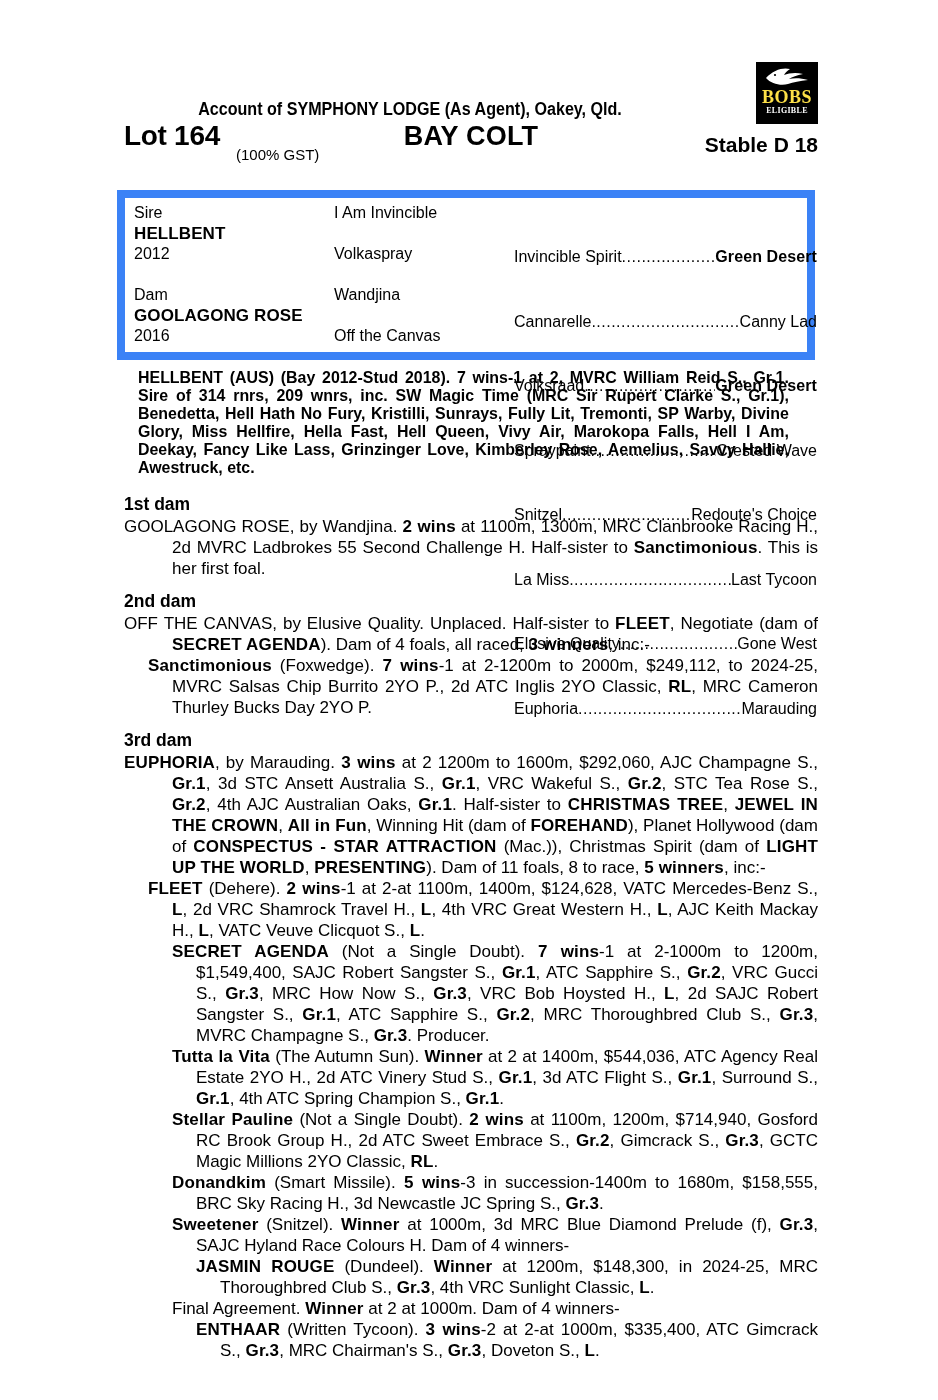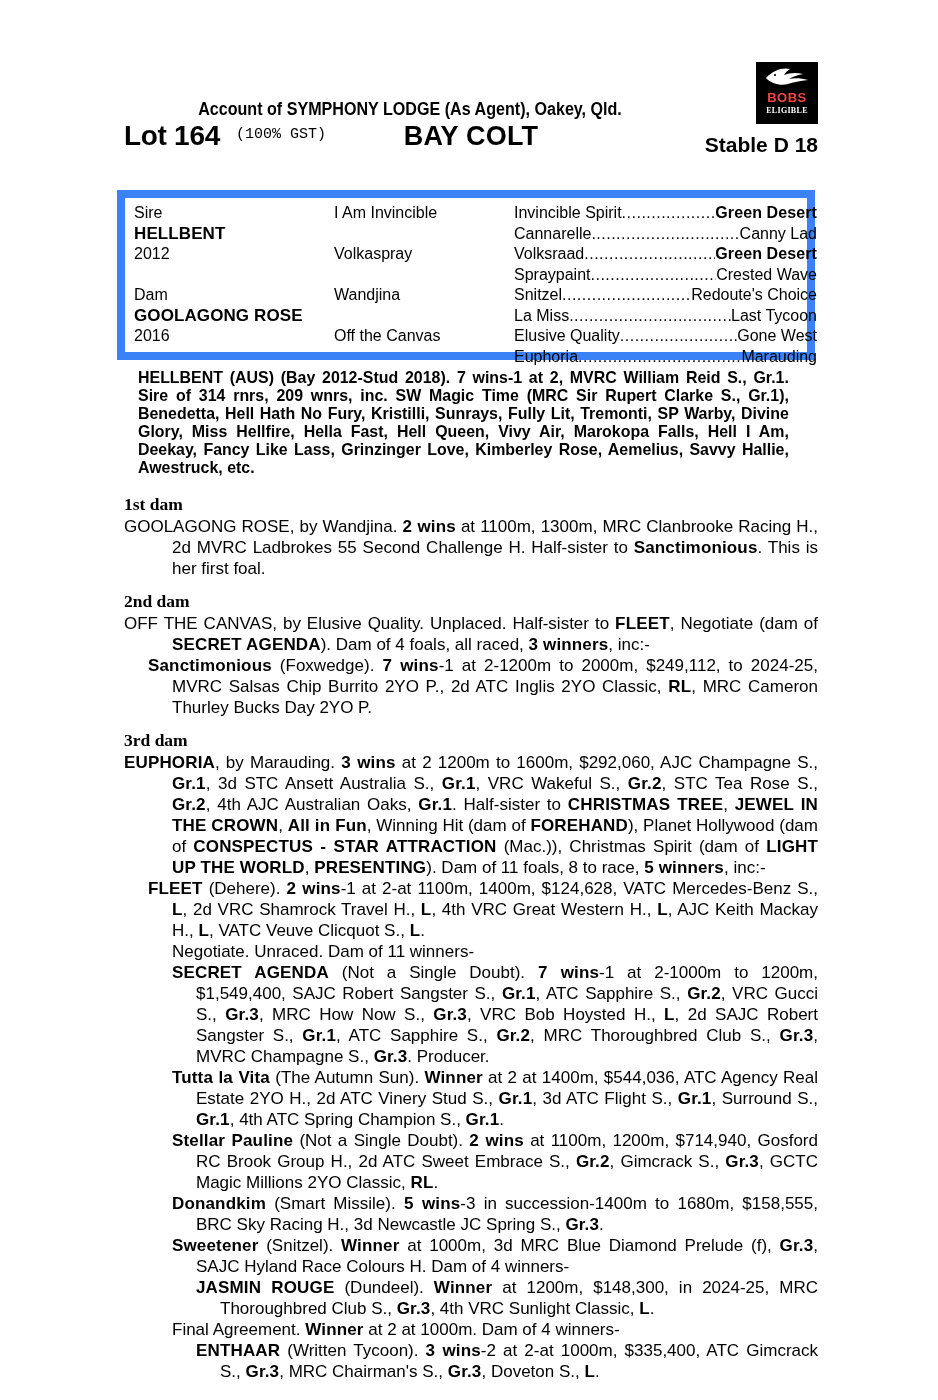--- a/index.html
+++ b/index.html
@@ -32,24 +32,24 @@
     background: #000000;
     display: flex;
     flex-direction: column;
     align-items: center;
     justify-content: flex-start;
     padding-top: 4px;
     box-sizing: border-box;
   }
   .bobs-logo svg { display:block; }
   .bobs-word {
-    color: #ef4444;
-    font-family: Liberation Sans, sans-serif;
-    font-weight: bold;
-    font-size: 13px;
+    color: #fde047;
+    font-family: Liberation Serif, serif;
+    font-weight: bold;
+    font-size: 18px;
     line-height: 17px;
     letter-spacing: 0.5px;
     margin-top: 1px;
   }
   .bobs-sub {
     color: #ffffff;
     font-family: "Liberation Serif", serif;
     font-weight: bold;
     font-size: 8px;
     line-height: 9px;
@@ -82,24 +82,23 @@
     left: 0;
     top: 0;
     font-weight: bold;
     font-size: 28px;
     line-height: 32px;
     letter-spacing: -0.3px;
   }
   .lot-gst {
     position: absolute;
     left: 112px;
-    top: 4px;
+    top: 24px;
     font-size: 15px;
     line-height: 22px;
-    font-family: Liberation Mono, monospace;
   }
   .colour-sex {
     position: absolute;
     left: 0;
     top: 0;
     width: 694px;
     text-align: center;
     font-weight: bold;
     font-size: 27px;
     line-height: 32px;
@@ -181,21 +180,21 @@
     white-space: nowrap;
     overflow: hidden;
   }
   .gp-left { flex: 0 0 auto; }
   .gp-dots {
     flex: 1 1 auto;
     overflow: hidden;
     white-space: nowrap;
     letter-spacing: 0.5px;
   }
-  .gp-right { flex: 0 0 auto; }
+  .gp-right { flex: 0 0 auto; margin-top: 44px; }
   .gp-right.bold { font-weight: bold; letter-spacing: 0.1px; }
 
   
   .sire-para {
     position: absolute;
     left: 138px;
     top: 369px;
     width: 678px;
     font-family: "Liberation Sans Narrow", "Liberation Sans", sans-serif;
     font-weight: bold;
@@ -205,21 +204,20 @@
     transform: scaleX(0.96);
     transform-origin: left top;
   }
 
   
   .sect-head {
     font-weight: bold;
     font-size: 17.5px;
     line-height: 23px;
     margin-top: 11px;
-    font-family: Liberation Serif, serif;
   }
   .body-block {
     position: absolute;
     left: 124px;
     width: 694px;
     font-size: 17px;
     line-height: 21px;
   }
   .hang1 { padding-left: 48px; text-indent: -48px; text-align: justify; }
   .hang2 { padding-left: 48px; text-indent: -24px; text-align: justify; }
@@ -325,21 +323,20 @@
 
   <div class="body-block" id="dam-body" style="top:493px;">
       <div class="sect-head" style="margin-top: 0px;">1st dam</div>
       <div class="hang1">GOOLAGONG ROSE, by Wandjina. <b>2 wins</b> at 1100m, 1300m, MRC Clanbrooke Racing H., 2d MVRC Ladbrokes 55 Second Challenge H. Half-sister to <b>Sanctimonious</b>. This is her first foal.</div>
       <div class="sect-head">2nd dam</div>
       <div class="hang1">OFF THE CANVAS, by Elusive Quality. Unplaced. Half-sister to <b>FLEET</b>, Negotiate (dam of <b>SECRET AGENDA</b>). Dam of 4 foals, all raced, <b>3 winners</b>, inc:-</div>
       <div class="hang2"><b>Sanctimonious</b> (Foxwedge). <b>7 wins</b>-1 at 2-1200m to 2000m, $249,112, to 2024-25, MVRC Salsas Chip Burrito 2YO P., 2d ATC Inglis 2YO Classic, <b>RL</b>, MRC Cameron Thurley Bucks Day 2YO P.</div>
       <div class="sect-head">3rd dam</div>
       <div class="hang1"><b>EUPHORIA</b>, by Marauding. <b>3 wins</b> at 2 1200m to 1600m, $292,060, AJC Champagne S., <b>Gr.1</b>, 3d STC Ansett Australia S., <b>Gr.1</b>, VRC Wakeful S., <b>Gr.2</b>, STC Tea Rose S., <b>Gr.2</b>, 4th AJC Australian Oaks, <b>Gr.1</b>. Half-sister to <b>CHRISTMAS TREE</b>, <b>JEWEL IN THE CROWN</b>, <b>All in Fun</b>, Winning Hit (dam of <b>FOREHAND</b>), Planet Hollywood (dam of <b>CONSPECTUS - STAR ATTRACTION</b> (Mac.)), Christmas Spirit (dam of <b>LIGHT UP THE WORLD</b>, <b>PRESENTING</b>). Dam of 11 foals, 8 to race, <b>5 winners</b>, inc:-</div>
       <div class="hang2"><b>FLEET</b> (Dehere). <b>2 wins</b>-1 at 2-at 1100m, 1400m, $124,628, VATC Mercedes-Benz S., <b>L</b>, 2d VRC Shamrock Travel H., <b>L</b>, 4th VRC Great Western H., <b>L</b>, AJC Keith Mackay H., <b>L</b>, VATC Veuve Clicquot S., <b>L</b>.</div>
-      <div class="hang5">Negotiate. Unraced. Dam of 11 winners-</div>
       <div class="hang3"><b>SECRET AGENDA</b> (Not a Single Doubt). <b>7 wins</b>-1 at 2-1000m to 1200m, $1,549,400, SAJC Robert Sangster S., <b>Gr.1</b>, ATC Sapphire S., <b>Gr.2</b>, VRC Gucci S., <b>Gr.3</b>, MRC How Now S., <b>Gr.3</b>, VRC Bob Hoysted H., <b>L</b>, 2d SAJC Robert Sangster S., <b>Gr.1</b>, ATC Sapphire S., <b>Gr.2</b>, MRC Thoroughbred Club S., <b>Gr.3</b>, MVRC Champagne S., <b>Gr.3</b>. Producer.</div>
       <div class="hang3"><b>Tutta la Vita</b> (The Autumn Sun). <b>Winner</b> at 2 at 1400m, $544,036, ATC Agency Real Estate 2YO H., 2d ATC Vinery Stud S., <b>Gr.1</b>, 3d ATC Flight S., <b>Gr.1</b>, Surround S., <b>Gr.1</b>, 4th ATC Spring Champion S., <b>Gr.1</b>.</div>
       <div class="hang3"><b>Stellar Pauline</b> (Not a Single Doubt). <b>2 wins</b> at 1100m, 1200m, $714,940, Gosford RC Brook Group H., 2d ATC Sweet Embrace S., <b>Gr.2</b>, Gimcrack S., <b>Gr.3</b>, GCTC Magic Millions 2YO Classic, <b>RL</b>.</div>
       <div class="hang3"><b>Donandkim</b> (Smart Missile). <b>5 wins</b>-3 in succession-1400m to 1680m, $158,555, BRC Sky Racing H., 3d Newcastle JC Spring S., <b>Gr.3</b>.</div>
       <div class="hang3"><b>Sweetener</b> (Snitzel). <b>Winner</b> at 1000m, 3d MRC Blue Diamond Prelude (f), <b>Gr.3</b>, SAJC Hyland Race Colours H. Dam of 4 winners-</div>
       <div class="hang4"><b>JASMIN ROUGE</b> (Dundeel). <b>Winner</b> at 1200m, $148,300, in 2024-25, MRC Thoroughbred Club S., <b>Gr.3</b>, 4th VRC Sunlight Classic, <b>L</b>.</div>
       <div class="hang5">Final Agreement. <b>Winner</b> at 2 at 1000m. Dam of 4 winners-</div>
       <div class="hang4"><b>ENTHAAR</b> (Written Tycoon). <b>3 wins</b>-2 at 2-at 1000m, $335,400, ATC Gimcrack S., <b>Gr.3</b>, MRC Chairman's S., <b>Gr.3</b>, Doveton S., <b>L</b>.</div>
     </div>
 

